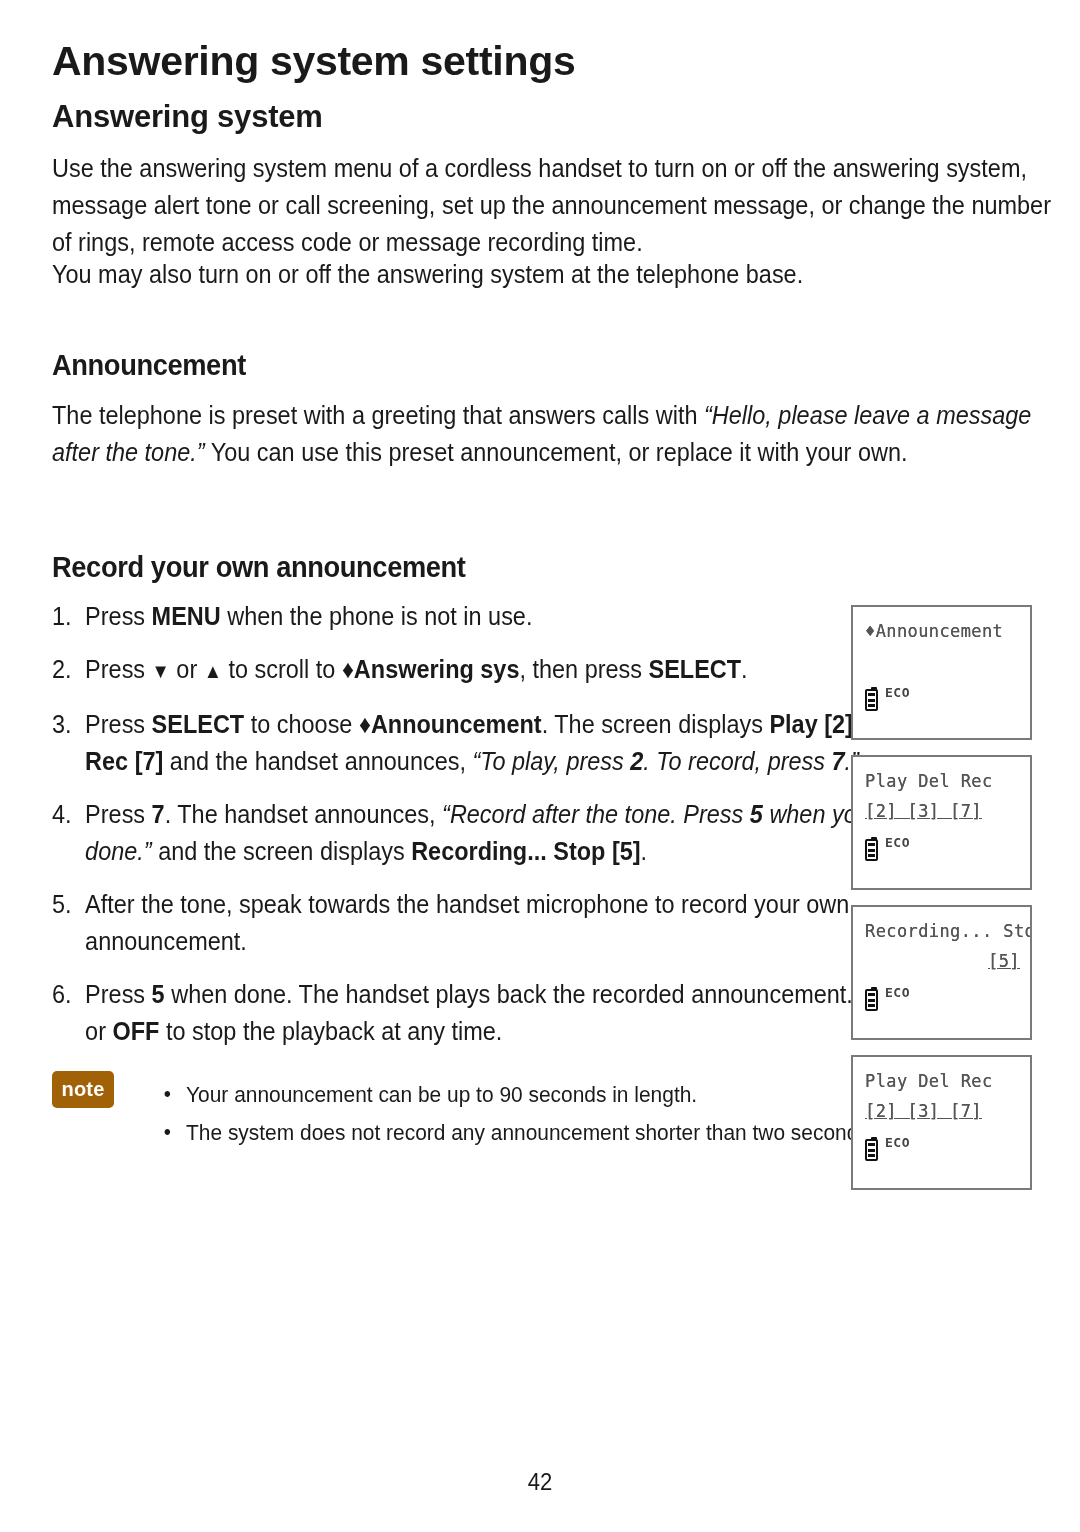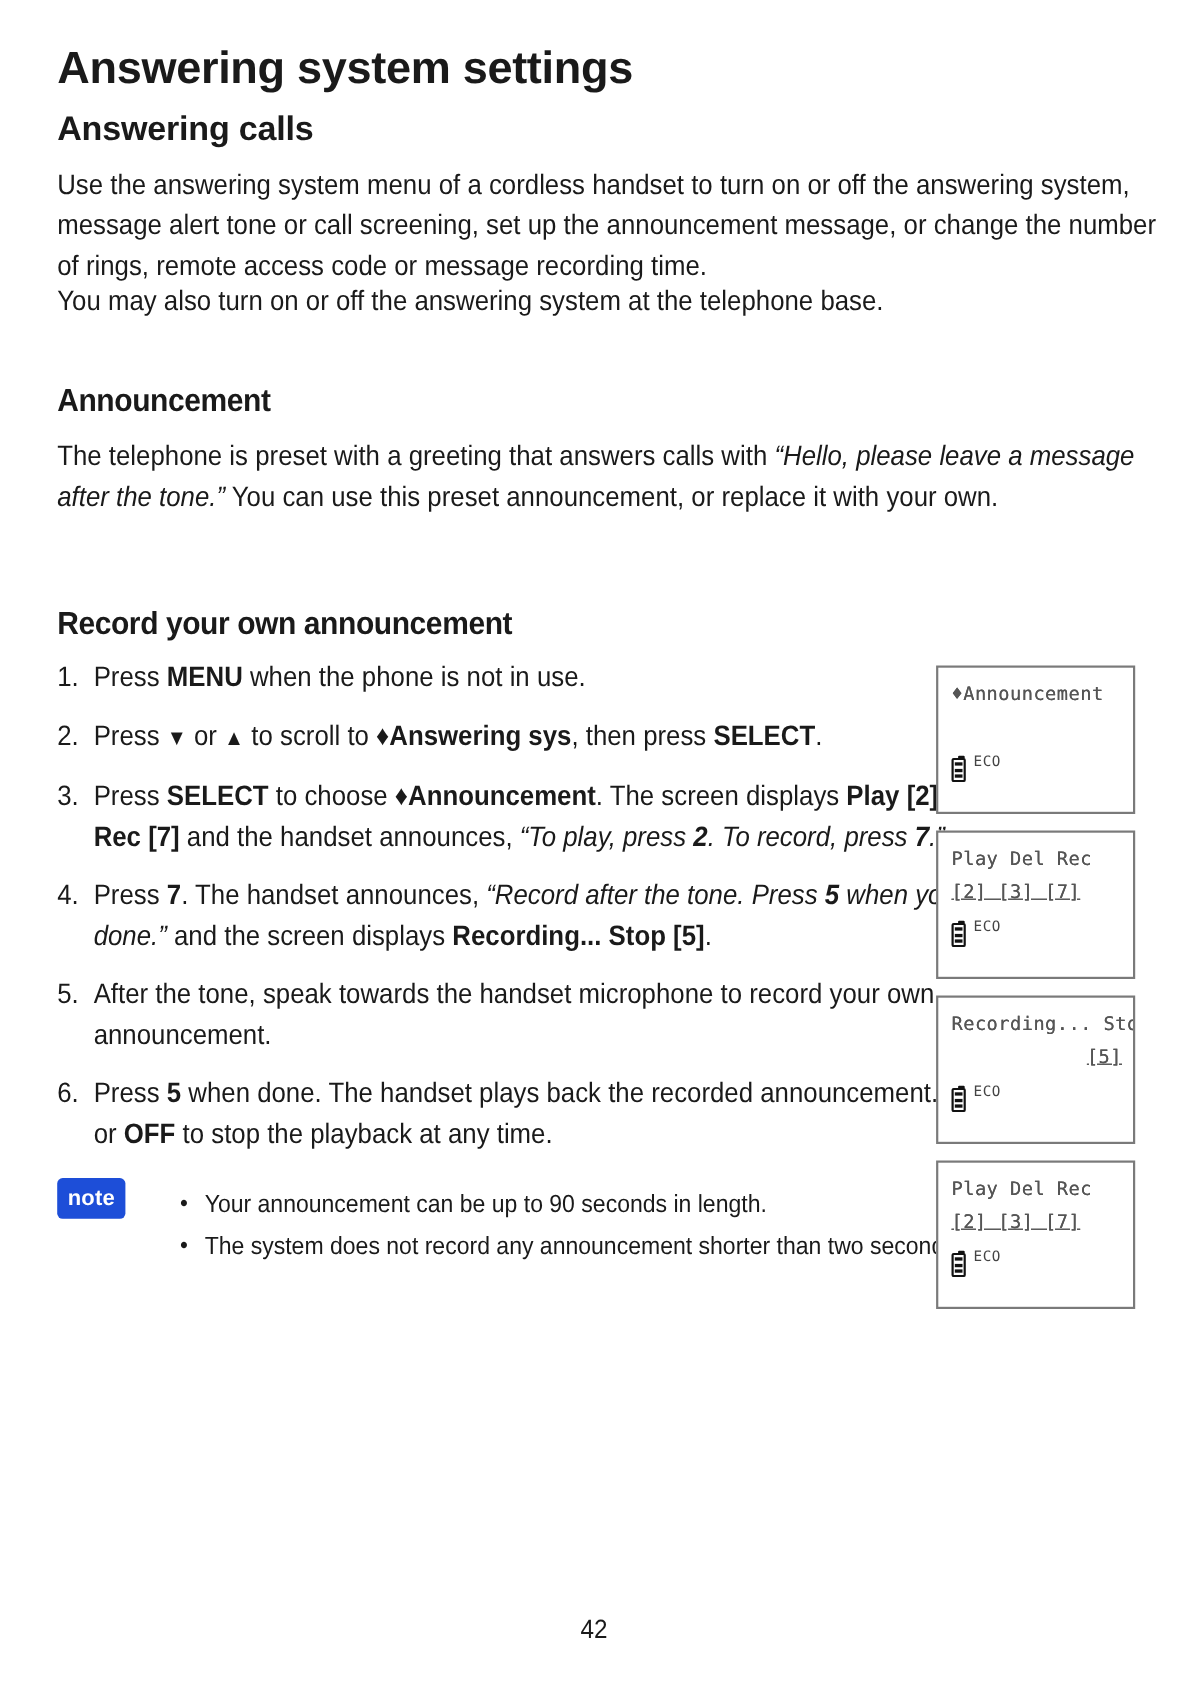--- a/index.html
+++ b/index.html
@@ -118,21 +118,21 @@
     left: 52px;
     top: 1060px;
     width: 820px;
   }
   .note-badge {
     position: absolute;
     left: 0;
     top: 11px;
     width: 62px;
     height: 37px;
-    background: #1d4ed8;
+    background: #a16207;
     border-radius: 5px;
     color: #ffffff;
     font-size: 20px;
     font-weight: bold;
     text-align: center;
     line-height: 37px;
     letter-spacing: 0.2px;
   }
   .note-list {
     margin: 18px;
@@ -233,20 +233,21 @@
   .batt .s2 { top: 7.5px; }
   .batt .s3 { top: 13px; }
   .eco {
     position: absolute;
     left: 20px;
     top: 0px;
     font-family: "DejaVu Sans Mono", monospace;
     font-size: 13px;
     letter-spacing: 0.5px;
     color: #444444;
+    font-weight: bold;
   }
 
   
   .page-number {
     position: absolute;
     left: 0;
     top: 1468px;
     width: 1080px;
     text-align: center;
     font-size: 24px;
@@ -255,21 +256,21 @@
     transform: scaleX(0.92);
   }
 </style>
 </head>
 <body>
 
 <div class="page">
 
   <div class="title-main">Answering system settings</div>
 
-  <div class="title-sub">Answering calls</div>
+  <div class="title-sub">Answering system</div>
 
   <div class="para" id="p-intro">Use the answering system menu of a cordless handset to turn on or off the answering system, message alert tone or call screening, set up the announcement message, or change the number of rings, remote access code or message recording time.</div>
   <div class="para" id="p-base">You may also turn on or off the answering system at the telephone base.</div>
 
   <div class="title-section" id="sec-announcement">Announcement</div>
 
   <div class="para" id="p-greet">
     <span>The telephone is preset with a greeting that answers calls with </span><i>“Hello, please leave a message after the tone.”</i><span> You can use this preset announcement, or replace it with your own.</span>
   </div>
 

